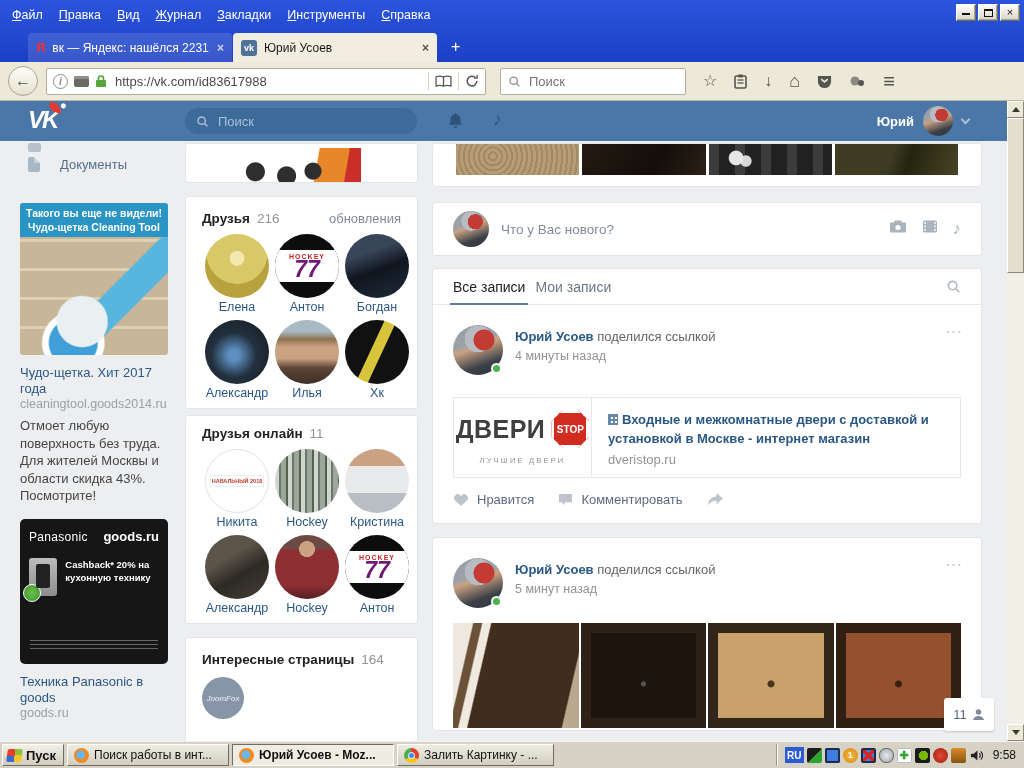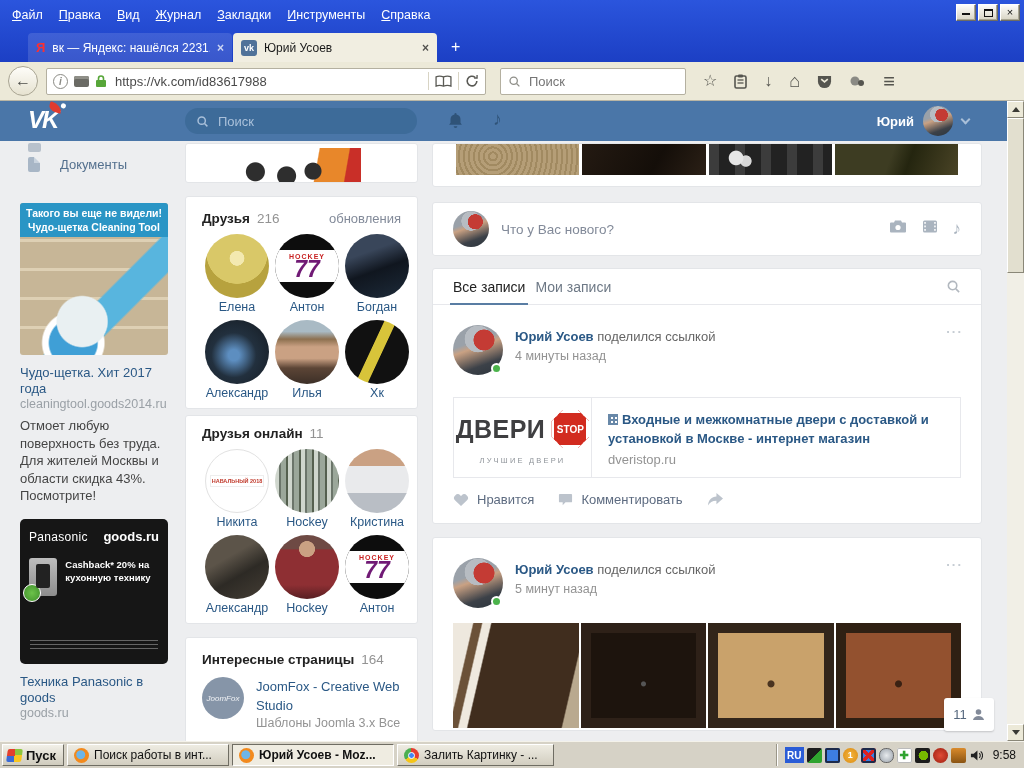--- a/index.html
+++ b/index.html
@@ -512,24 +512,20 @@
           </div>
         </div>
 
         <div class="card blk" style="margin-top:13px;height:120px">
           <div class="blk-hd">
             <span class="blk-title">Интересные страницы</span>
             <span class="blk-count">164</span>
           </div>
           <div class="pages-item">
             <span class="joom-ava">JoomFox</span>
-            <div>
-              <div class="pg-name">JoomFox - Creative Web Studio</div>
-              <div class="pg-desc">Шаблоны Joomla 3.x Все</div>
-            </div>
           </div>
         </div>
       </div>
 
       <div class="col-right">
         <div class="card photos-card">
           <div class="pstrip">
             <span class="pthumb ph1"></span>
             <span class="pthumb ph2"></span>
             <span class="pthumb ph3"></span>

